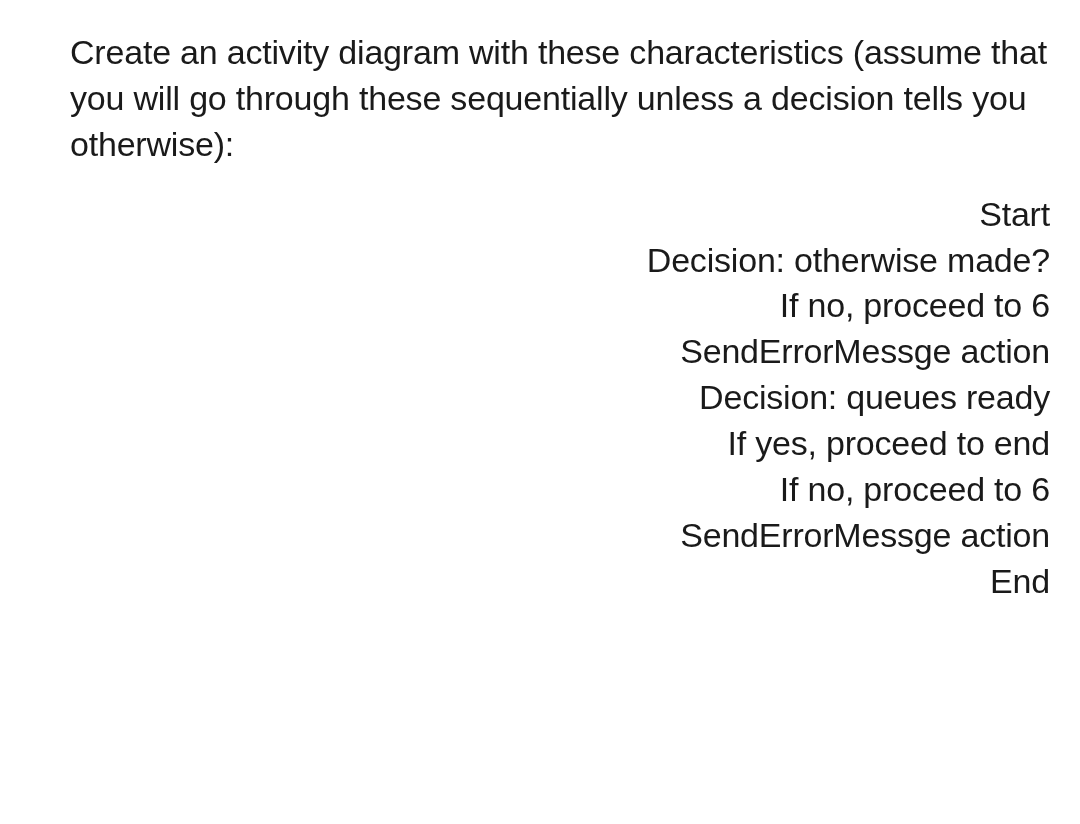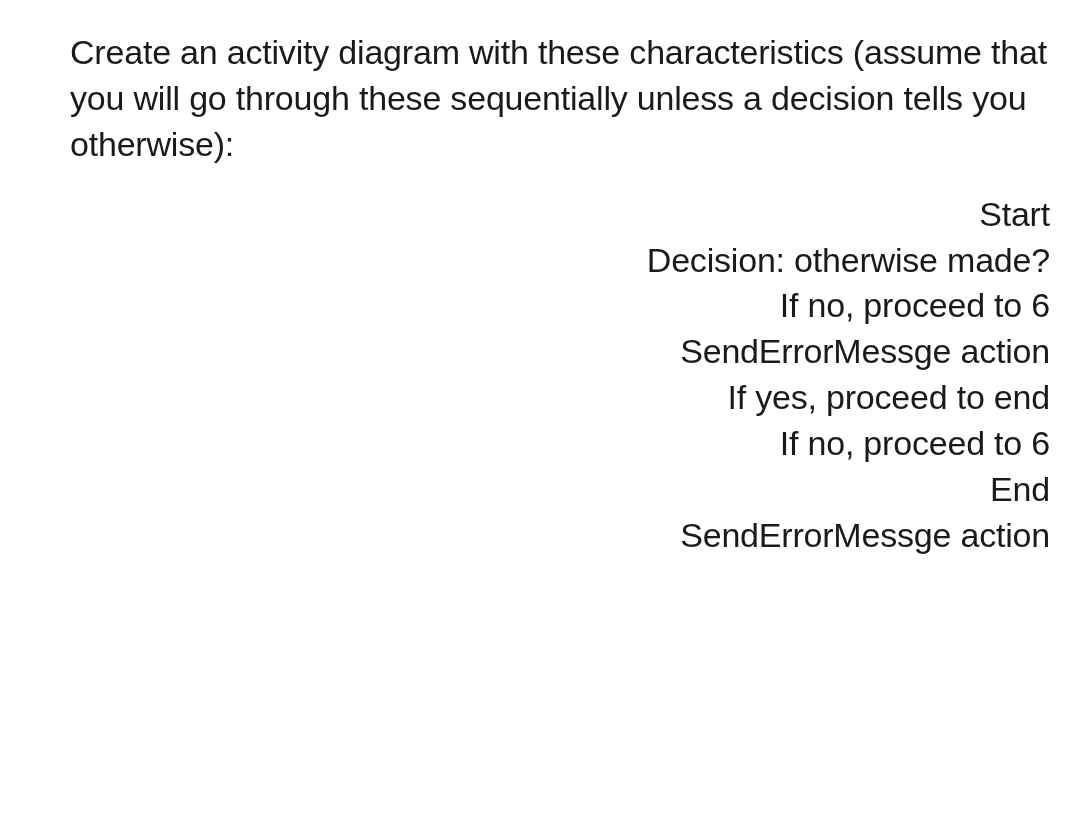--- a/index.html
+++ b/index.html
@@ -38,17 +38,18 @@
 </head>
 <body>
 
 <div class="intro">Create an activity diagram with these characteristics (assume that you will go through these sequentially unless a decision tells you otherwise):</div>
 
 <div class="steps">
   <span class="step-line">Start</span>
   <span class="step-line">Decision: otherwise made?</span>
   <span class="step-line">If no, proceed to 6</span>
   <span class="step-line">SendErrorMessge action</span>
+  <span class="step-line">Decision: queues ready</span>
   <span class="step-line">If yes, proceed to end</span>
   <span class="step-line">If no, proceed to 6</span>
+  <span class="step-line">SendErrorMessge action</span>
   <span class="step-line">End</span>
-  <span class="step-line">SendErrorMessge action</span>
 </div>
 
 </body></html>

